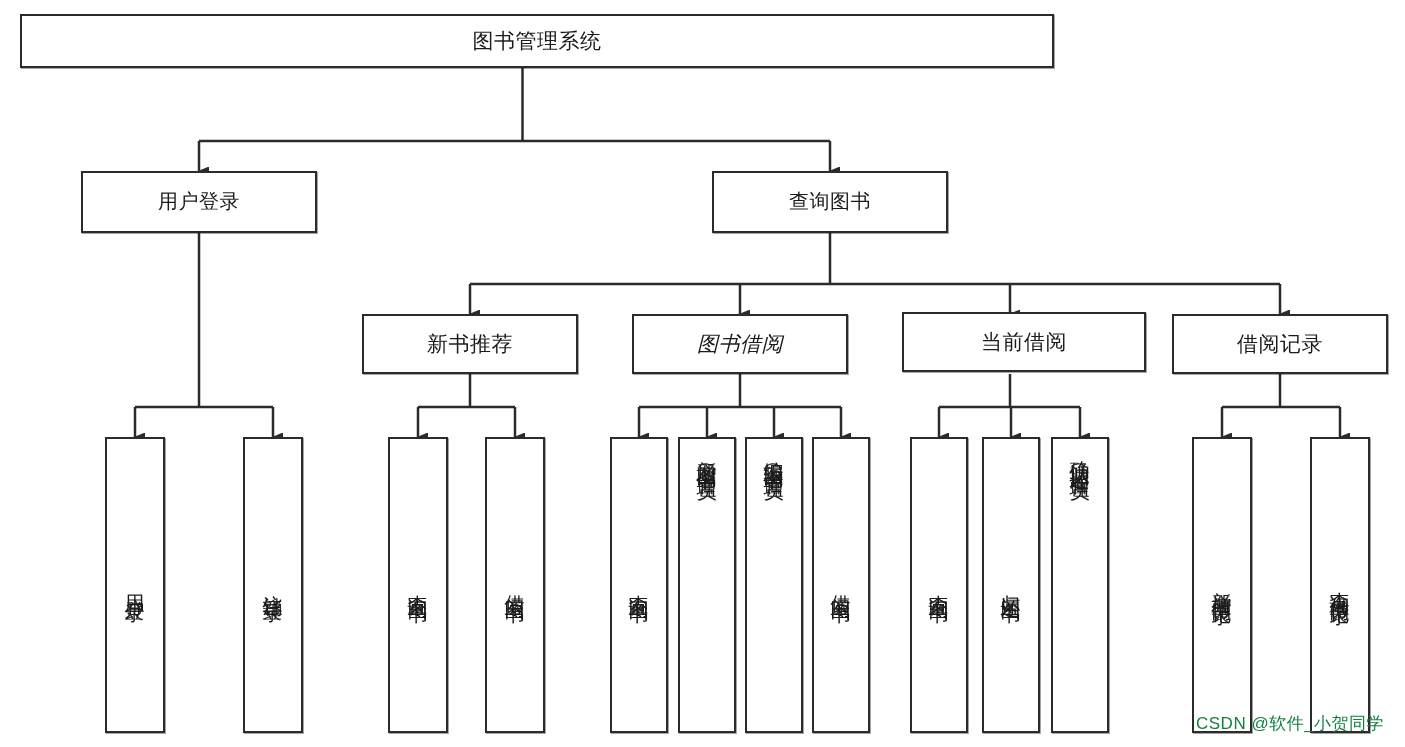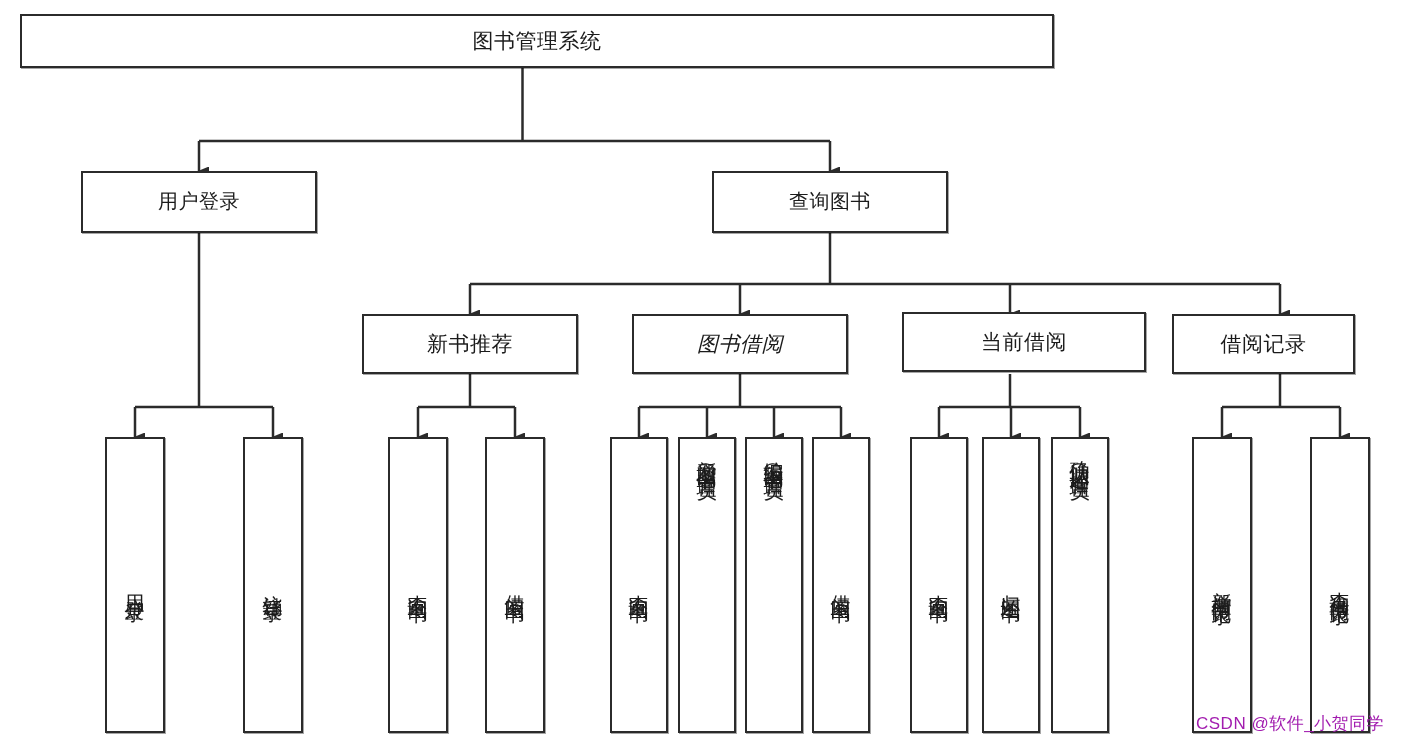--- a/index.html
+++ b/index.html
@@ -64,21 +64,21 @@
     top: 0;
     width: 1405px;
     height: 747px;
     pointer-events: none;
   }
   .watermark {
     position: absolute;
     left: 1196px;
     top: 712px;
     font-size: 17px;
-    color: #a21caf;
+    color: #15803d;
     font-family: "Liberation Sans", "DejaVu Sans", sans-serif;
     white-space: nowrap;
     letter-spacing: 0.5px;
   }
 </style>
 </head>
 <body>
 
 <div id="diagram-root">
   <svg id="connector-layer" viewBox="0 0 1405 747" width="1405" height="747" xmlns="http://www.w3.org/2000/svg">
@@ -136,21 +136,21 @@
       </div>
       <div class="node level-2" style="left: 362px; top: 314px; width: 216px; height: 60px;">
         <span class="node-label">新书推荐</span>
       </div>
       <div class="node level-2" style="left: 632px; top: 314px; width: 216px; height: 60px; font-style: italic;">
         <span class="node-label">图书借阅</span>
       </div>
       <div class="node level-2" style="left: 902px; top: 312px; width: 244px; height: 60px;">
         <span class="node-label">当前借阅</span>
       </div>
-      <div class="node level-2" style="left: 1172px; top: 314px; width: 183px; height: 60px;">
+      <div class="node level-2" style="left: 1172px; top: 314px; width: 216px; height: 60px;">
         <span class="node-label">借阅记录</span>
       </div>
       <div class="node level-3 leaf align-middle" style="left: 105px; top: 437px; width: 60px; height: 296px;">
         <span class="node-label">用户登录</span>
       </div>
       <div class="node level-3 leaf align-middle" style="left: 243px; top: 437px; width: 60px; height: 296px;">
         <span class="node-label">注销登录</span>
       </div>
       <div class="node level-3 leaf align-middle" style="left: 388px; top: 437px; width: 60px; height: 296px;">
         <span class="node-label">查询图书</span>

